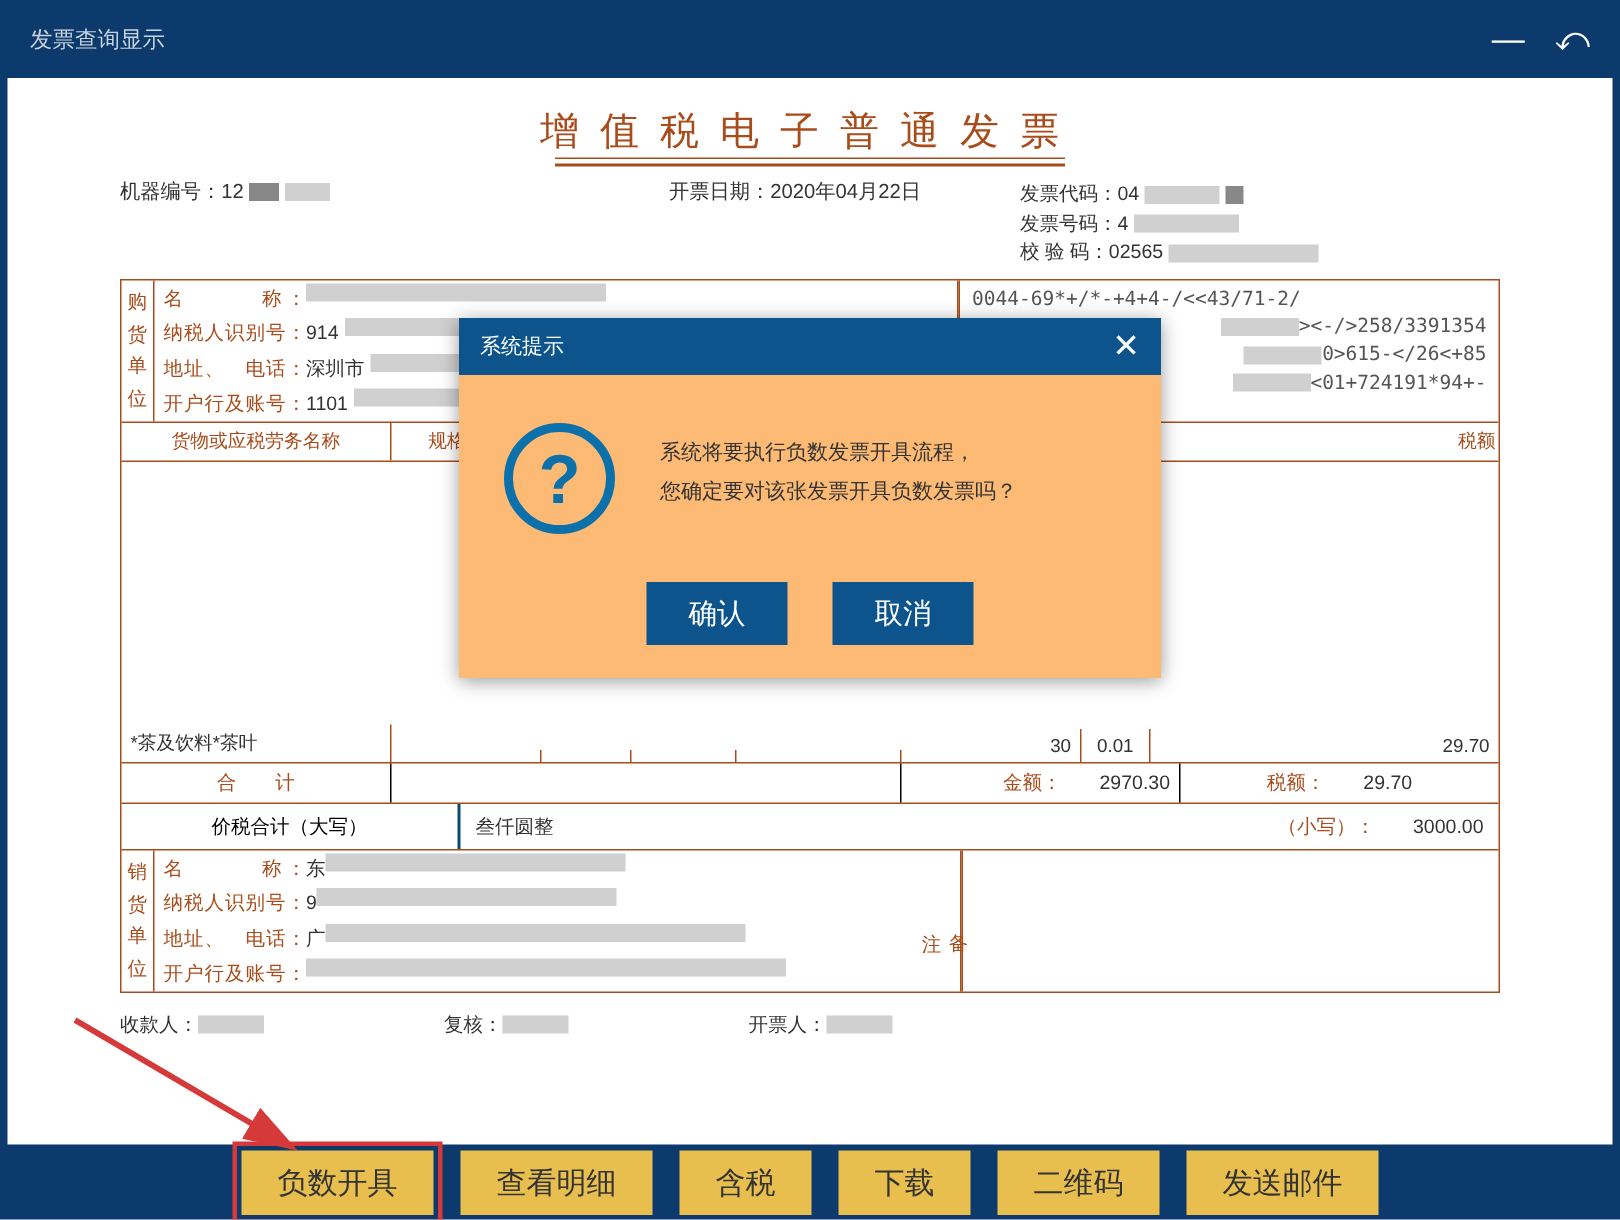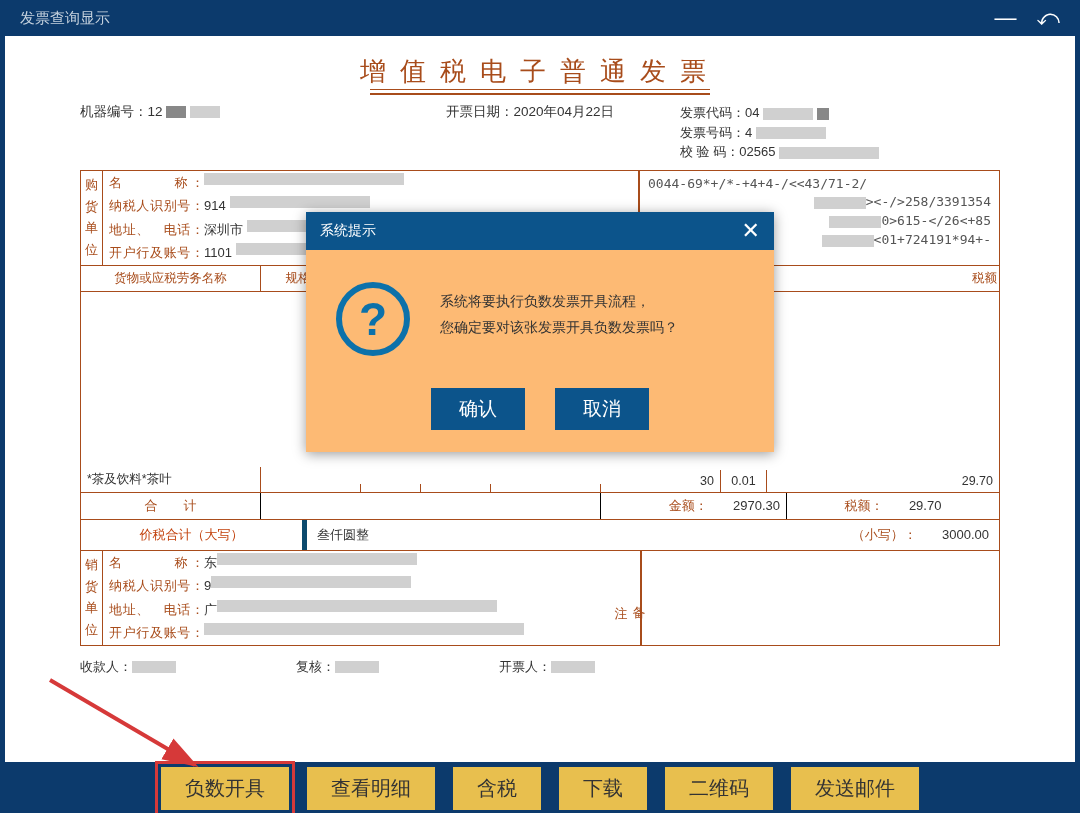--- a/index.html
+++ b/index.html
@@ -1,18 +1,18 @@
 <!DOCTYPE html>
 <html><head>
   <meta charset="utf-8">
   <style>
     * { box-sizing: border-box; margin: 0; padding: 0; }
     body { font-family: "Microsoft YaHei", sans-serif; background: #f0f0f0; width: 1080px; height: 813px; overflow: hidden; position: relative; }
     .window { width: 1080px; height: 813px; background: #0c3a6c; position: relative; }
-    .title-bar { height: 36px; background: #0c3a6c; color: #c6d2de; display: flex; align-items: center; padding: 0 20px; font-size: 15px; justify-content: space-between; gap: 12px; }
+    .title-bar { height: 52px; background: #0c3a6c; color: #c6d2de; display: flex; align-items: center; padding: 0 20px; font-size: 15px; justify-content: space-between; gap: 12px; }
     .title-bar .controls { display: flex; gap: 20px; font-size: 22px; color: #fff; }
     .content-area { background: #fff; margin: 0 5px; height: 726px; padding: 10px 75px 0 75px; position: relative; }
     .invoice-title { color: #a84c1b; font-size: 26px; letter-spacing: 14px; text-align: center; margin: 8px 0 6px 0; font-weight: 400; }
     .title-underline { border-bottom: 2px double #a84c1b; width: 340px; margin: -6px auto 8px auto; height: 6px; border-top: 1px solid #a84c1b; }
     .top-meta { display: flex; justify-content: space-between; font-size: 13.5px; color: #333; margin-bottom: 8px; }
     .top-meta .left { width: 300px; }
     .top-meta .center { width: 240px; text-align: center; }
     .top-meta .right { width: 320px; font-size: 13px; line-height: 1.5; }
     .redact { display: inline-block; background: #d0d0d0; height: 12px; width: 40px; vertical-align: middle; }
     .redact.d { background: #888; }
@@ -146,21 +146,21 @@
         </div>
       </div>
 
       <div class="sum-row">
         <div class="cell" style="width:180px">合　　计</div>
         <div class="cell" style="width:340px"></div>
         <div class="cell" style="width:186px;color:#333;text-align:right"><span style="color:#a84c1b">金额：</span> &nbsp;&nbsp;&nbsp;&nbsp;&nbsp;&nbsp;<span>2970.30</span></div>
         <div class="cell" style="flex:1;color:#333;"><span style="color:#a84c1b">税额：</span> &nbsp;&nbsp;&nbsp;&nbsp;&nbsp;&nbsp;<span>29.70</span></div>
       </div>
       <div class="section" style="border-top:1px solid #a84c1b">
-        <div style="width:226px;border-right:5px solid #0c4a6e;color:#c2410c;text-align:center;padding:6px">价税合计（大写）</div>
+        <div style="width:226px;border-right:2px solid #0c4a6e;color:#000000;text-align:center;padding:6px">价税合计（大写）</div>
         <div style="flex:1;padding:6px 10px;display:flex;justify-content:space-between">
           <span>叁仟圆整</span>
           <span><span style="color:#a84c1b">（小写）：</span> &nbsp;&nbsp;&nbsp;&nbsp;&nbsp;&nbsp;<span>3000.00</span></span>
         </div>
       </div>
 
       <div class="section nb">
         <div class="vert-label">
             <span>销</span>
             <span>货</span>

